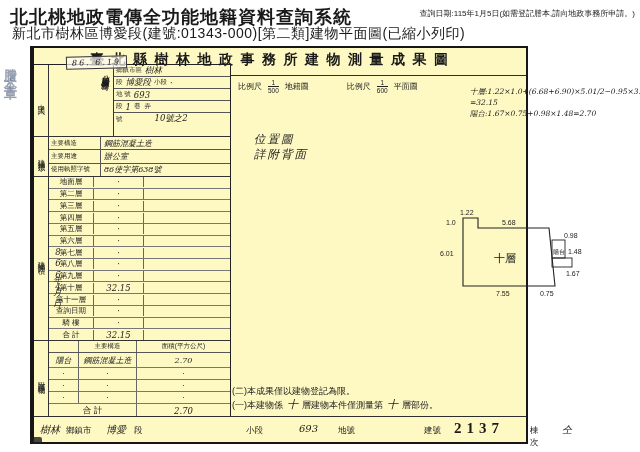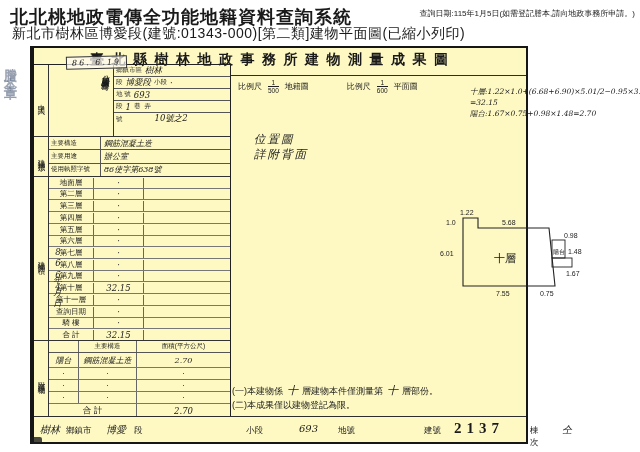--- a/index.html
+++ b/index.html
@@ -63,21 +63,21 @@
   .al { font-size:6.5px; color:#333; padding:0 2px; white-space:nowrap; }
   .av { font-size:8.5px; padding:0 1px; white-space:nowrap; }
 
   #binfo { position:absolute; left:15px; top:0; right:0; bottom:0; display:flex; flex-direction:column; }
   .brow { flex:1; display:flex; border-bottom:.8px solid #555; }
   .brow:last-child { border-bottom:none; }
   .bl { width:52px; border-right:.8px solid #555; font-size:6.5px; display:flex; align-items:center; padding-left:2px; }
   .bv { flex:1; font-size:8px; display:flex; align-items:center; padding-left:3px; }
 
   #floors { position:absolute; left:15px; top:0; right:0; bottom:0; display:flex; flex-direction:column; }
-  .frow { flex:1; display:flex; border-bottom:.7px solid #777; align-items:flex-end; }
+  .frow { flex:1; display:flex; border-bottom:.7px solid #777; align-items:center; }
   .frow:last-child { border-bottom:none; }
   .fl { width:45px; font-size:7.5px; border-right:.8px solid #666; display:flex; align-items:center; justify-content:center; }
   .fv { width:50px; font-size:8.5px; border-right:.8px solid #666; display:flex; align-items:center; justify-content:center; }
   .fr { flex:1; }
   #survey-date { position:absolute; left:18px; top:70px; writing-mode:vertical-rl; text-orientation:upright;
                  font-size:8.5px; letter-spacing:1px; z-index:3; }
 
   #attached { position:absolute; left:15px; top:0; right:0; bottom:0; display:flex; flex-direction:column; }
   .ahead { height:12px; display:flex; border-bottom:.8px solid #555; font-size:6.5px; }
   .ahc { display:flex; align-items:center; justify-content:center; border-right:.8px solid #666; }
@@ -334,24 +334,24 @@
     <text x="126" y="40" font-size="7" fill="#222">0.98</text>
     <text x="130" y="56" font-size="7" fill="#222">1.48</text>
     <text x="128" y="78" font-size="7" fill="#222">1.67</text>
     <text x="58" y="98" font-size="7" fill="#222">7.55</text>
     <text x="102" y="98" font-size="7" fill="#222">0.75</text>
     <text x="56" y="64" font-size="11" fill="#111" font-family="Liberation Serif, serif">十層</text>
     <text x="115" y="56" font-size="6" fill="#111">陽台</text>
   </svg>
 
   <div id="notes">
+    <div>(二)本成果僅以建物登記為限。</div>
     <div>
       <span>(一)本建物係</span><span class="fill hand">十</span><span>層建物本件僅測量第</span><span class="fill hand">十</span><span>層部份。</span>
     </div>
-    <div>(二)本成果僅以建物登記為限。</div>
   </div>
 
   <div id="line-footer" class="hline"></div>
   <div id="footer-row">
     <span class="fi-hand hand" style="left:6px">樹林</span>
     <span class="fi" style="left:32px">鄉鎮市</span>
     <span class="fi-hand hand" style="left:72px">博愛</span>
     <span class="fi" style="left:100px">段</span>
     <span class="fi" style="left:212px">小段</span>
     <span class="fi-hand hand" style="left:265px">693</span>

